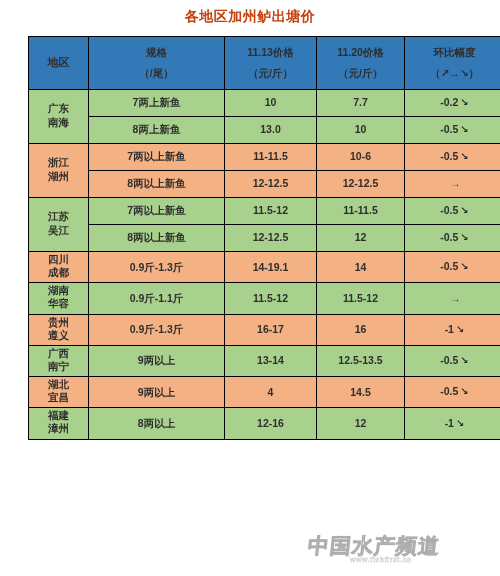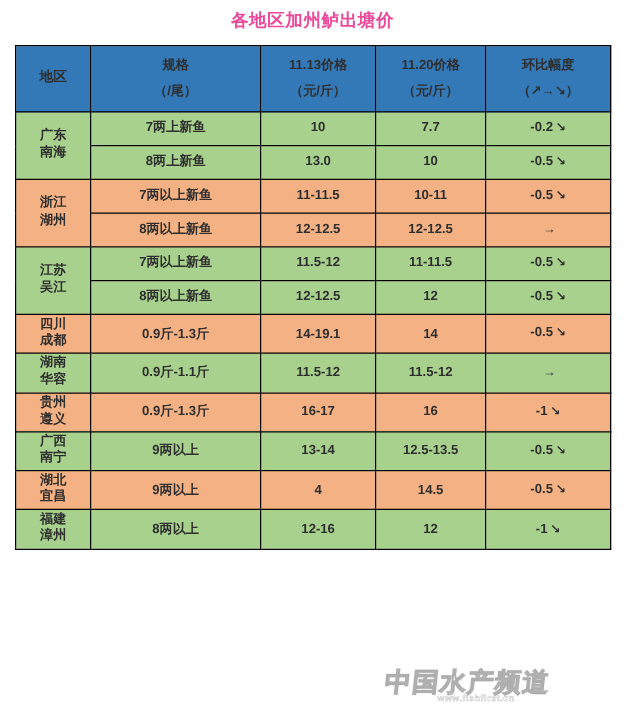--- a/index.html
+++ b/index.html
@@ -10,33 +10,33 @@
     width: 500px;
     height: 576px;
     background: #ffffff;
     font-family: "Liberation Sans", "DejaVu Sans", sans-serif;
     overflow: hidden;
     position: relative;
   }
 
   #page-title {
     text-align: center;
-    color: #ec4899;
+    color: #c2410c;
     font-size: 14px;
     font-weight: bold;
     letter-spacing: 0.5px;
     padding-top: 9px;
     padding-bottom: 6px;
     line-height: 1.1;
     user-select: none;
   }
 
   .table-wrap {
     position: absolute;
-    left: 12px;
+    left: 28px;
     top: 36px;
     width: 400px;
   }
 
   table.price-table {
     border-collapse: collapse;
     table-layout: fixed;
     width: 476px;
     border: 1px solid #000000;
   }
@@ -191,21 +191,21 @@
           <td>10</td>
           <td><span>-0.5</span><span class="delta-arrow">↘</span></td>
         </tr>
         <tr class="band-orange">
           <td class="region-cell two-line" rowspan="2">
             <span class="rname">浙江</span>
             <span class="rname">湖州</span>
           </td>
           <td>7两以上新鱼</td>
           <td>11-11.5</td>
-          <td>10-11</td>
+          <td>10-6</td>
           <td><span>-0.5</span><span class="delta-arrow">↘</span></td>
         </tr>
         <tr class="band-orange">
           <td>8两以上新鱼</td>
           <td>12-12.5</td>
           <td>12-12.5</td>
           <td><span></span><span class="delta-arrow">→</span></td>
         </tr>
         <tr class="band-green">
           <td class="region-cell two-line" rowspan="2">

